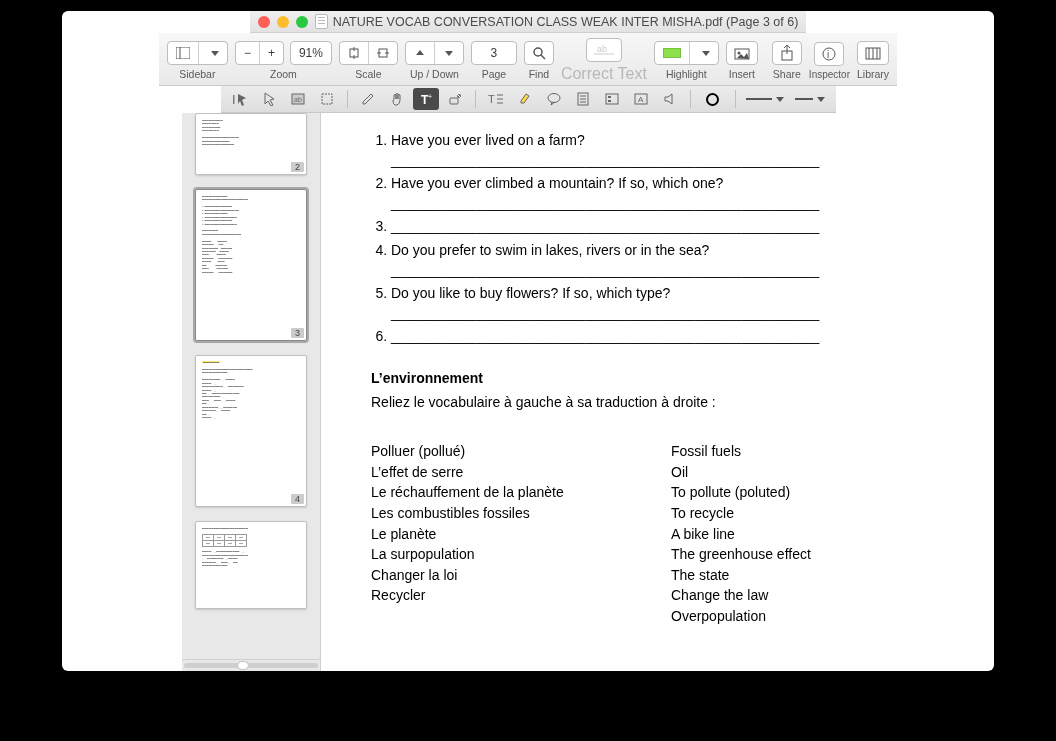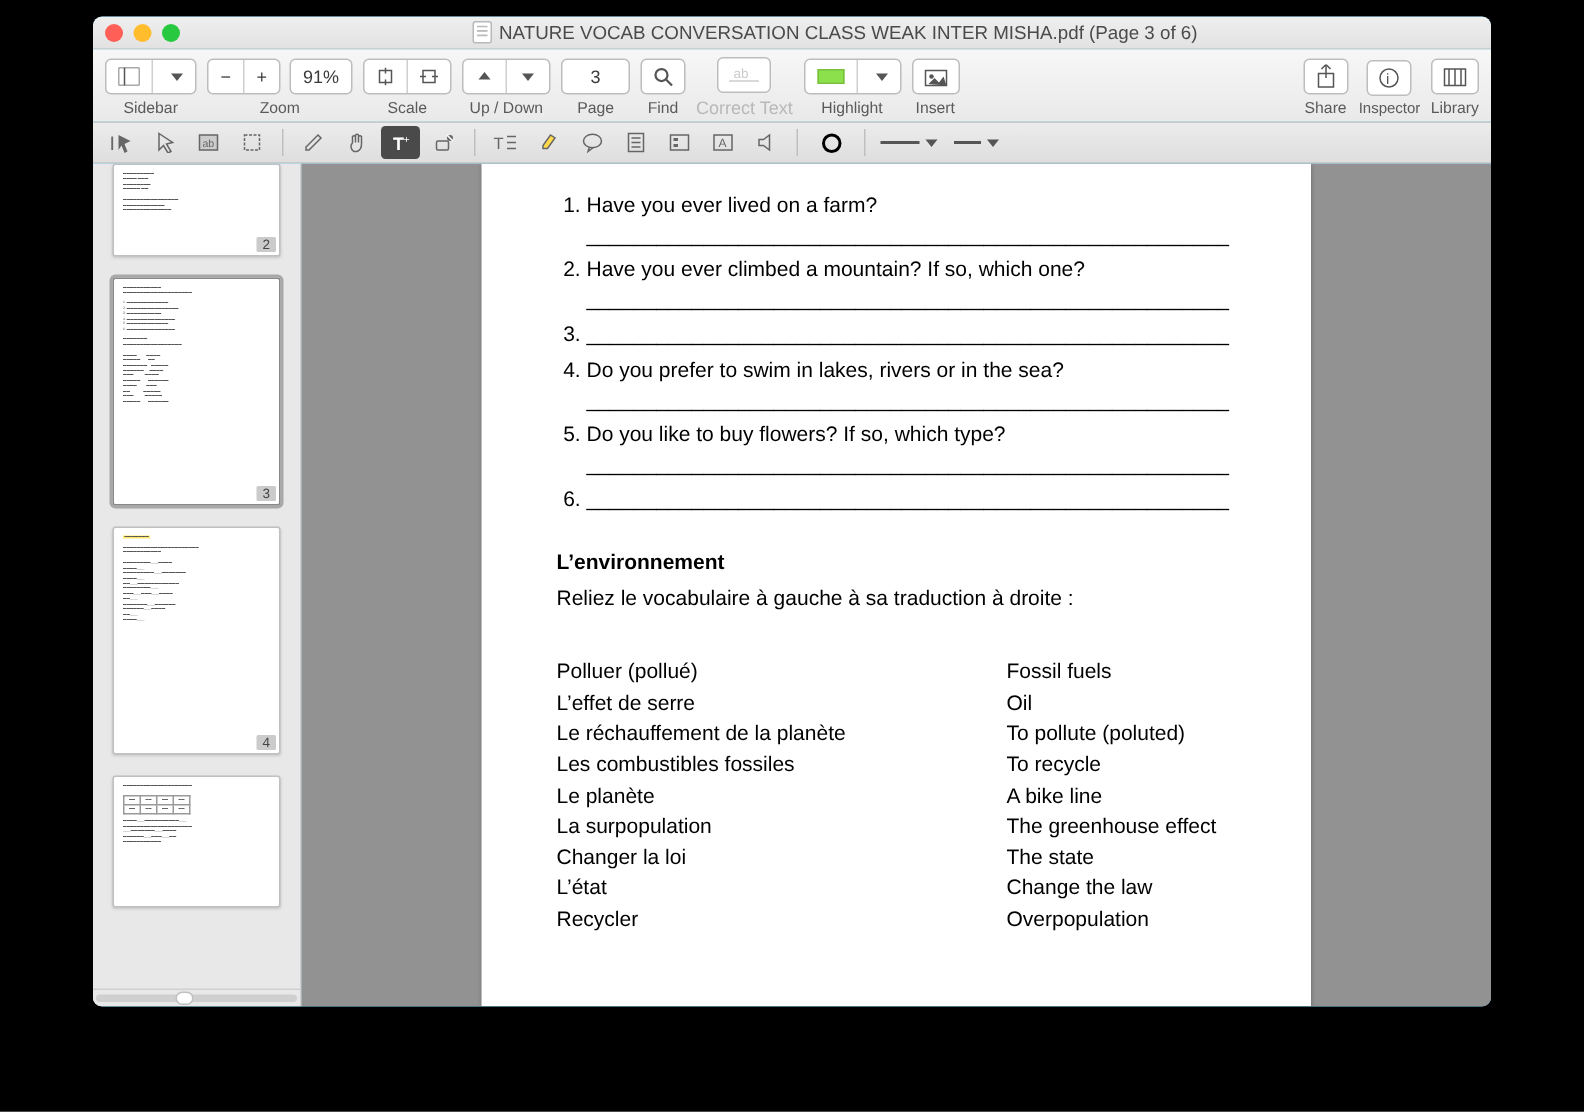--- a/index.html
+++ b/index.html
@@ -1,17 +1,17 @@
 <!DOCTYPE html>
 <html><head>
 <meta charset="utf-8">
 <style>
   * { box-sizing: border-box; margin: 0; padding: 0; }
   body { background: #000; font-family: -apple-system, "Helvetica Neue", Arial, sans-serif; width: 1056px; height: 741px; overflow: hidden; position: relative; }
-  .window { position: absolute; left: 62px; top: 11px; width: 932px; height: 660px; background: #7dd3fc; border-radius: 6px; box-shadow: 0 10px 40px rgba(0,0,0,0.6); overflow: hidden; display: flex; flex-direction: column; }
+  .window { position: absolute; left: 62px; top: 11px; width: 932px; height: 660px; background: #ffffff; border-radius: 6px; box-shadow: 0 10px 40px rgba(0,0,0,0.6); overflow: hidden; display: flex; flex-direction: column; align-items: center; }
   .titlebar { height: 22px; background: linear-gradient(#efefef,#e2e2e2); display: flex; align-items: center; padding: 0 8px; gap: 7px; border-bottom: 1px solid #cfcfcf; }
   .dot { width: 12px; height: 12px; border-radius: 50%; }
   .dot.red { background: #ff5f57; } .dot.yellow { background: #ffbd2e; } .dot.green { background: #28c840; }
   .title-center { flex: 1; text-align: center; font-size: 12.5px; color: #4a4a4a; display:flex; align-items:center; justify-content:center; gap:5px;}
   .doc-icon { width:13px; height:15px; background:#fff; border:1px solid #b9b9b9; border-radius:2px; display:inline-block; position:relative;}
   .doc-icon::after{content:"";position:absolute;left:2px;top:2px;right:2px;bottom:2px;background:linear-gradient(#bbb 1px, transparent 1px) 0 0/100% 3px;}
 
   .toolbar { background: linear-gradient(#f7f7f7,#e9e9e9); border-bottom:1px solid #c9c9c9; padding: 5px 8px 2px 8px; display:flex; flex-direction:column; gap:2px;}
   .tool-row { display:flex; align-items:center; gap:7px; }
   .btn, .seg { height:24px; background:#fff; border:1px solid #bdbdbd; border-radius:4px; display:flex; align-items:center; justify-content:center; font-size:12px; color:#3a3a3a; padding:0 7px; }
@@ -144,21 +144,21 @@
           </div>
         <span style="font-size:10.5px;color:#5a5a5a">Find</span>
       </div>
       <div class="group">
         <div class="btn disabled">
             <svg width="20" height="12">
               <line x1="0" y1="10" x2="20" y2="10" stroke="#ccc"></line>
               <text x="3" y="8" font-size="9" fill="#ccc">ab</text>
             </svg>
           </div>
-        <span style="font-size:12px;color:#b8b8b8">Correct Text</span>
+        <span style="font-size:16px;color:#b8b8b8">Correct Text</span>
       </div>
       <div class="group">
         <div class="seg">
             <div class="part">
               <div style="width:18px;height:10px;background:#8ce04c;border:1px solid #7ac040;"></div>
             </div>
             <div class="part">
               <span class="chev-down"></span>
             </div>
           </div>
@@ -369,21 +369,20 @@
         <div class="instr">Reliez le vocabulaire à gauche à sa traduction à droite :</div>
         <div class="vocab">
           <div class="vcol left">
             <span>Polluer (pollué)</span>
             <span>L’effet de serre</span>
             <span>Le réchauffement de la planète</span>
             <span>Les combustibles fossiles</span>
             <span>Le planète</span>
             <span>La surpopulation</span>
             <span>Changer la loi</span>
-            <span>L’état</span>
             <span>Recycler</span>
           </div>
           <div class="vcol">
             <span>Fossil fuels</span>
             <span>Oil</span>
             <span>To pollute (poluted)</span>
             <span>To recycle</span>
             <span>A bike line</span>
             <span>The greenhouse effect</span>
             <span>The state</span>

